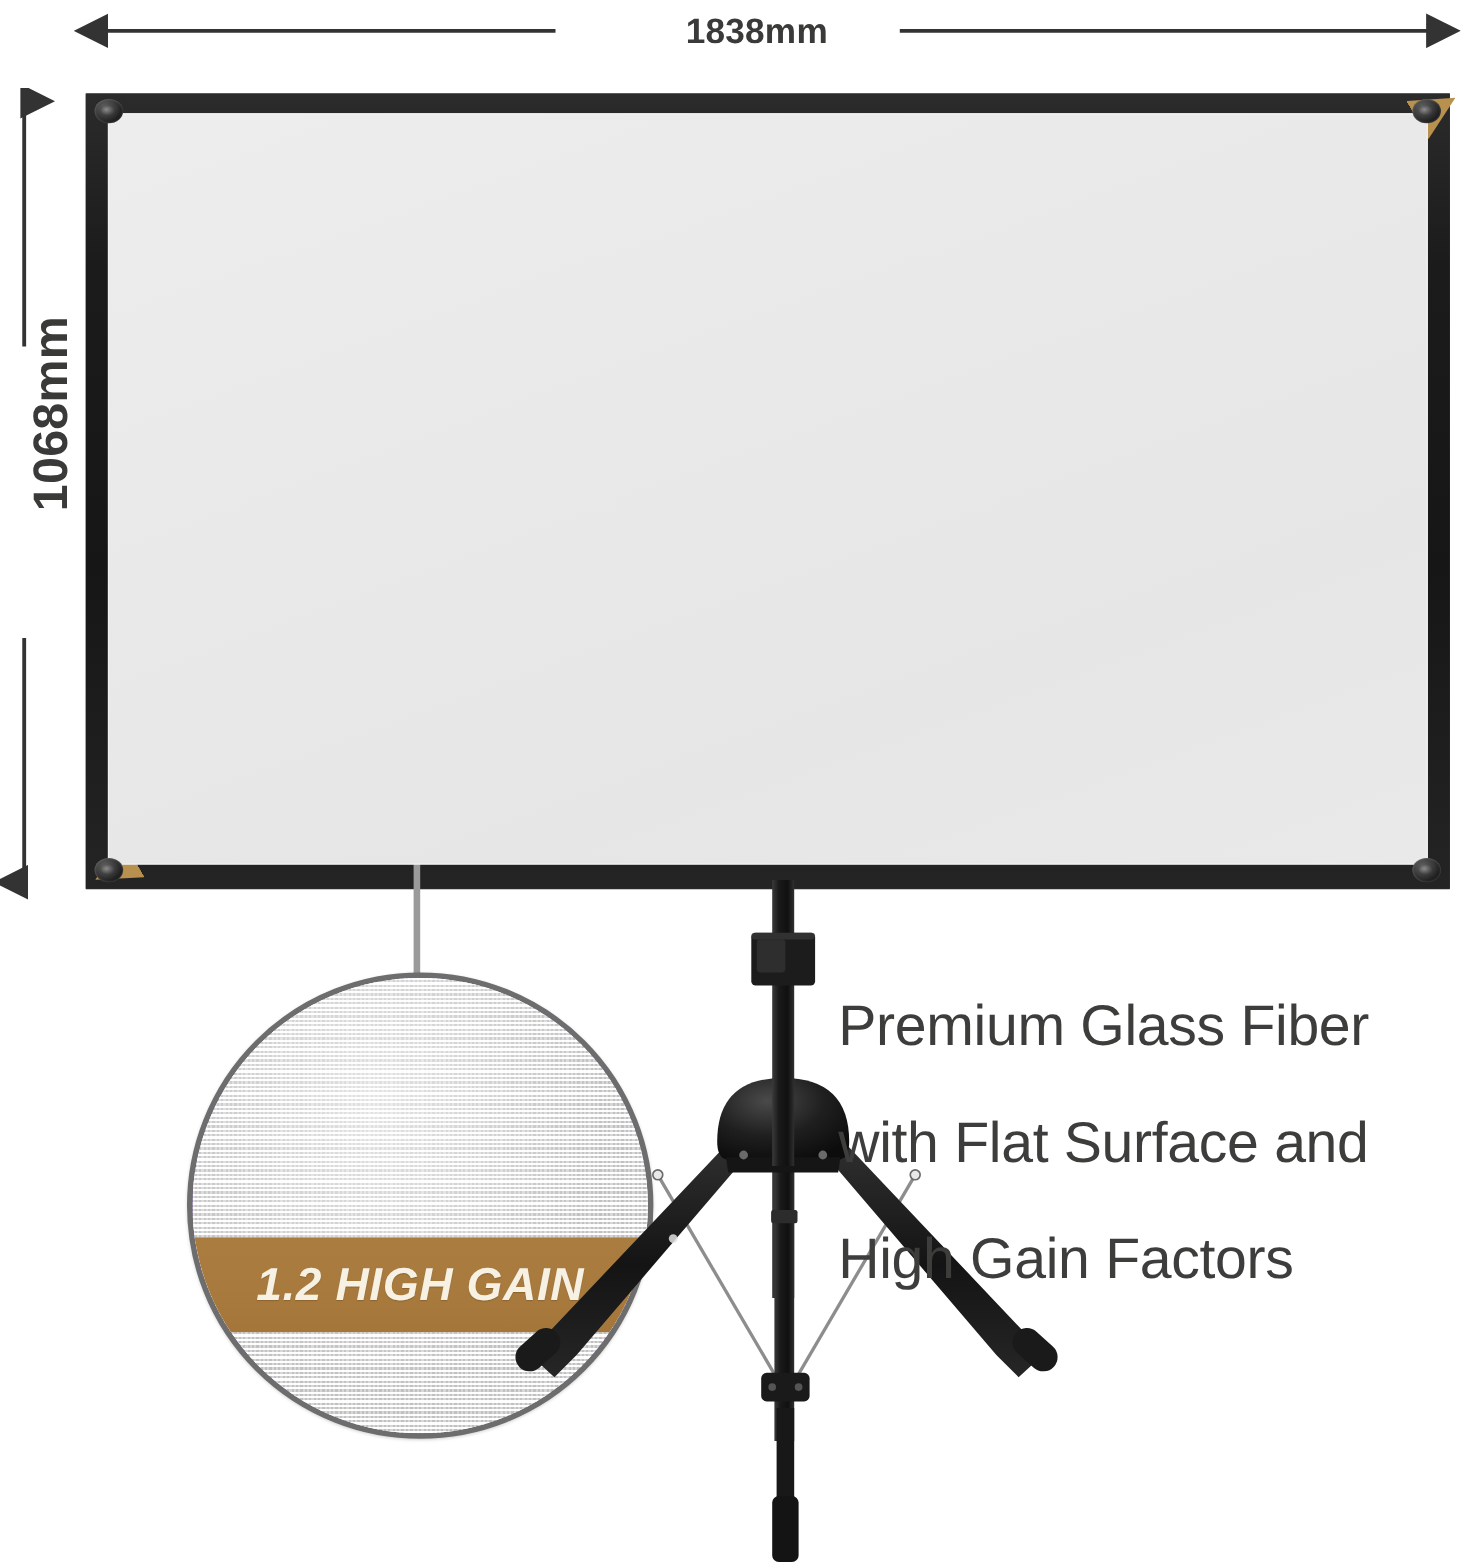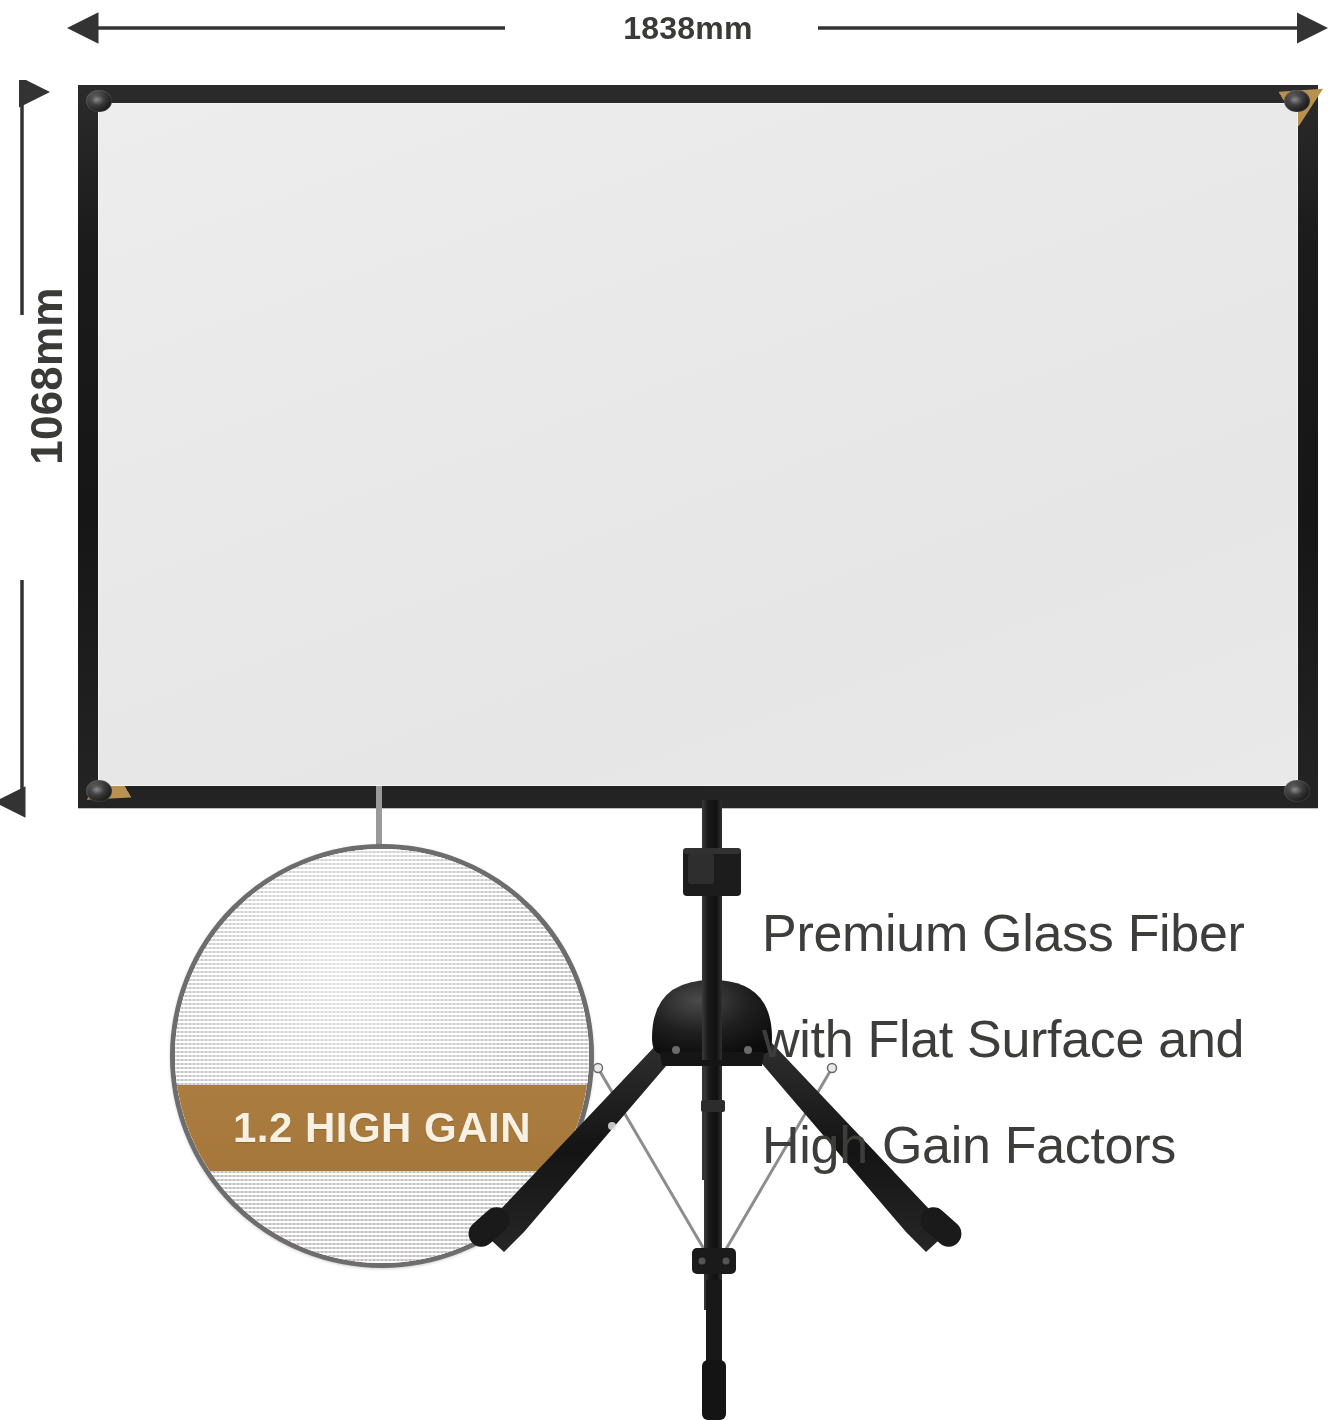--- a/index.html
+++ b/index.html
@@ -58,24 +58,25 @@
   
   #diagonal-label{
     left:636px;top:411px;
     font-size:72px;font-weight:700;color:#b8914f;
     letter-spacing:-1px;line-height:1;
     text-shadow:0 1px 0 rgba(0,0,0,.05);
   }
 
   
   #magnifier{
-    left:170px;top:844px;width:414px;height:414px;border-radius:50%;
+    left:170px;top:884px;width:414px;height:414px;border-radius:50%;
     border:5px solid #6d6d6d;overflow:hidden;
-    background:#f9a8d4;
+    background:#4c1d95;
     box-shadow:0 1px 3px rgba(0,0,0,.18);
+    font-style:italic;
   }
   #magnifier-weave{
     position:absolute;inset:0;
     background-color:#e7e7e7;
     background-image:
       repeating-linear-gradient(0deg, rgba(255,255,255,.95) 0px, rgba(255,255,255,.95) 2px, rgba(183,183,183,.55) 2px, rgba(183,183,183,.55) 4px),
       repeating-linear-gradient(90deg, rgba(255,255,255,.95) 0px, rgba(255,255,255,.95) 2px, rgba(183,183,183,.55) 2px, rgba(183,183,183,.55) 4px);
   }
   #magnifier-weave::after{
     content:"";position:absolute;inset:0;

